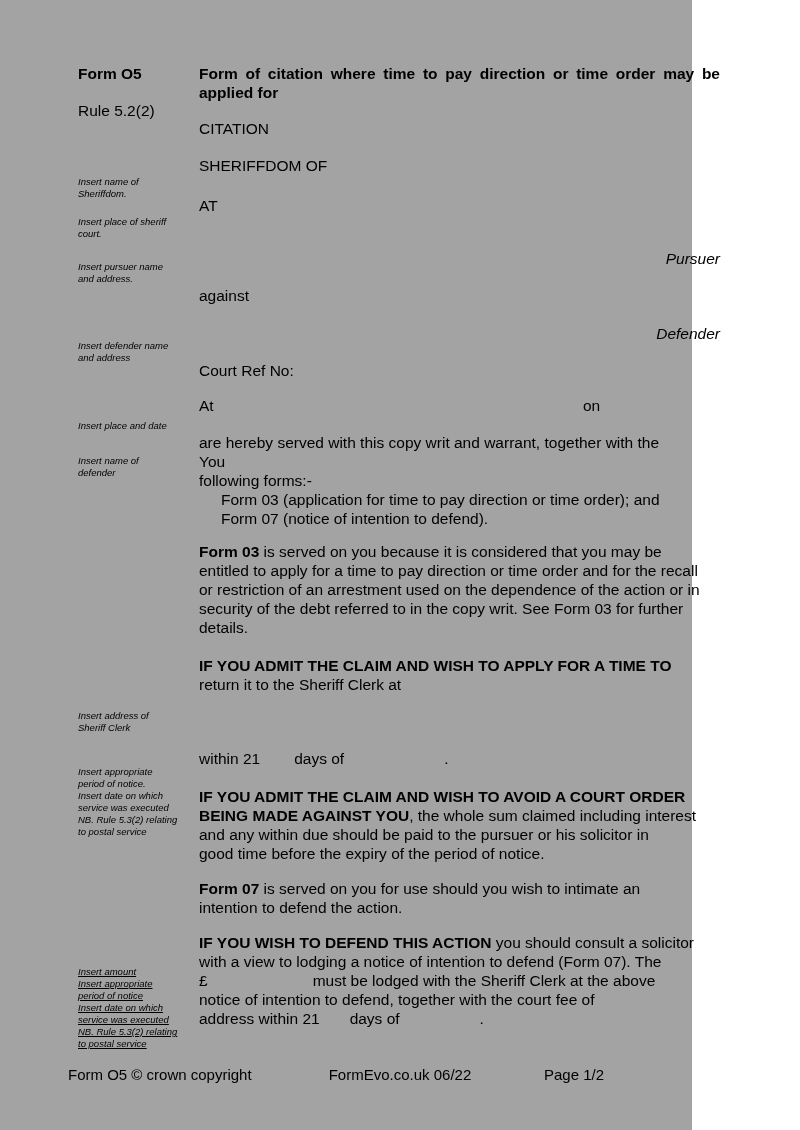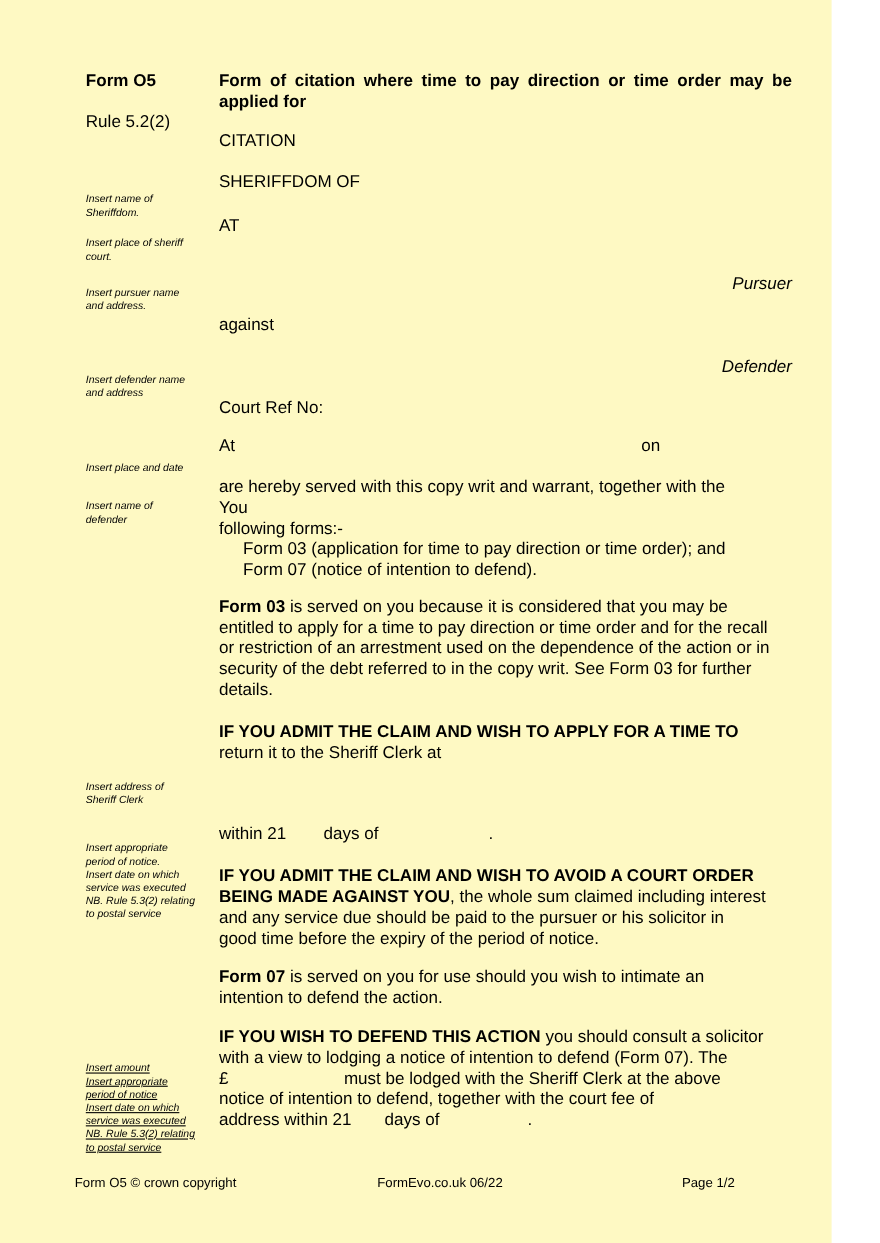--- a/index.html
+++ b/index.html
@@ -1,19 +1,19 @@
 <!DOCTYPE html>
 <html><head>
 <meta charset="utf-8">
 <style>
   html,body{margin:0;padding:0;background:#ffffff;}
   .page{
     position:relative;
-    width:756px;height:1130px;
-    background:#fef9c3;
+    width:692px;height:1130px;
+    background:#a3a3a3;
     color:#000000;
     font-family:"Liberation Sans", sans-serif;
   }
   .abs{position:absolute;}
   .body-fs{font-size:15.5px;line-height:19px;}
   .b{font-weight:bold;}
   .note{
     font-style:italic;
     font-size:9.5px;
     line-height:12px;
@@ -26,21 +26,21 @@
   .line{white-space:nowrap;}
   .indent{padding-left:22px;}
   .jl{text-align:justify;text-align-last:justify;}
   .right-it{text-align:right;font-style:italic;}
   .sp{display:inline-block;height:1px;}
   .sp34{width:34px;}
   .sp100{width:100px;}
   .sp105{width:105px;}
   .sp30{width:30px;}
   .sp80{width:80px;}
-  .footer-fs{font-size:12px;line-height:16px;}
+  .footer-fs{font-size:15px;line-height:16px;}
   .rel{position:relative;}
 </style>
 </head>
 <body>
 
 <div class="page">
 
   <div class="abs leftcol body-fs b" style="top:64px;">Form O5</div>
   <div class="abs leftcol body-fs" style="top:101px;">Rule 5.2(2)</div>
 
@@ -116,21 +116,21 @@
     <div class="line">return it to the Sheriff Clerk at</div>
   </div>
 
   <div class="abs col body-fs line" style="top:749px;">
     <span>within 21</span><span class="sp sp34"></span><span>days of</span><span class="sp sp100"></span><span>.</span>
   </div>
 
   <div class="abs col body-fs" style="top:787px;">
     <div class="line b">IF YOU ADMIT THE CLAIM AND WISH TO AVOID A COURT ORDER</div>
     <div class="line"><b>BEING MADE AGAINST YOU</b><span>, the whole sum claimed including interest</span></div>
-    <div class="line">and any service due should be paid to the pursuer or his solicitor in</div>
+    <div class="line">and any within due should be paid to the pursuer or his solicitor in</div>
     <div class="line">good time before the expiry of the period of notice.</div>
   </div>
 
   <div class="abs col body-fs" style="top:879px;">
     <div class="line"><b>Form 07</b><span> is served on you for use should you wish to intimate an</span></div>
     <div class="line">intention to defend the action.</div>
   </div>
 
   <div class="abs col body-fs" style="top:933px;">
     <div class="line"><b>IF YOU WISH TO DEFEND THIS ACTION</b><span> you should consult a solicitor</span></div>

